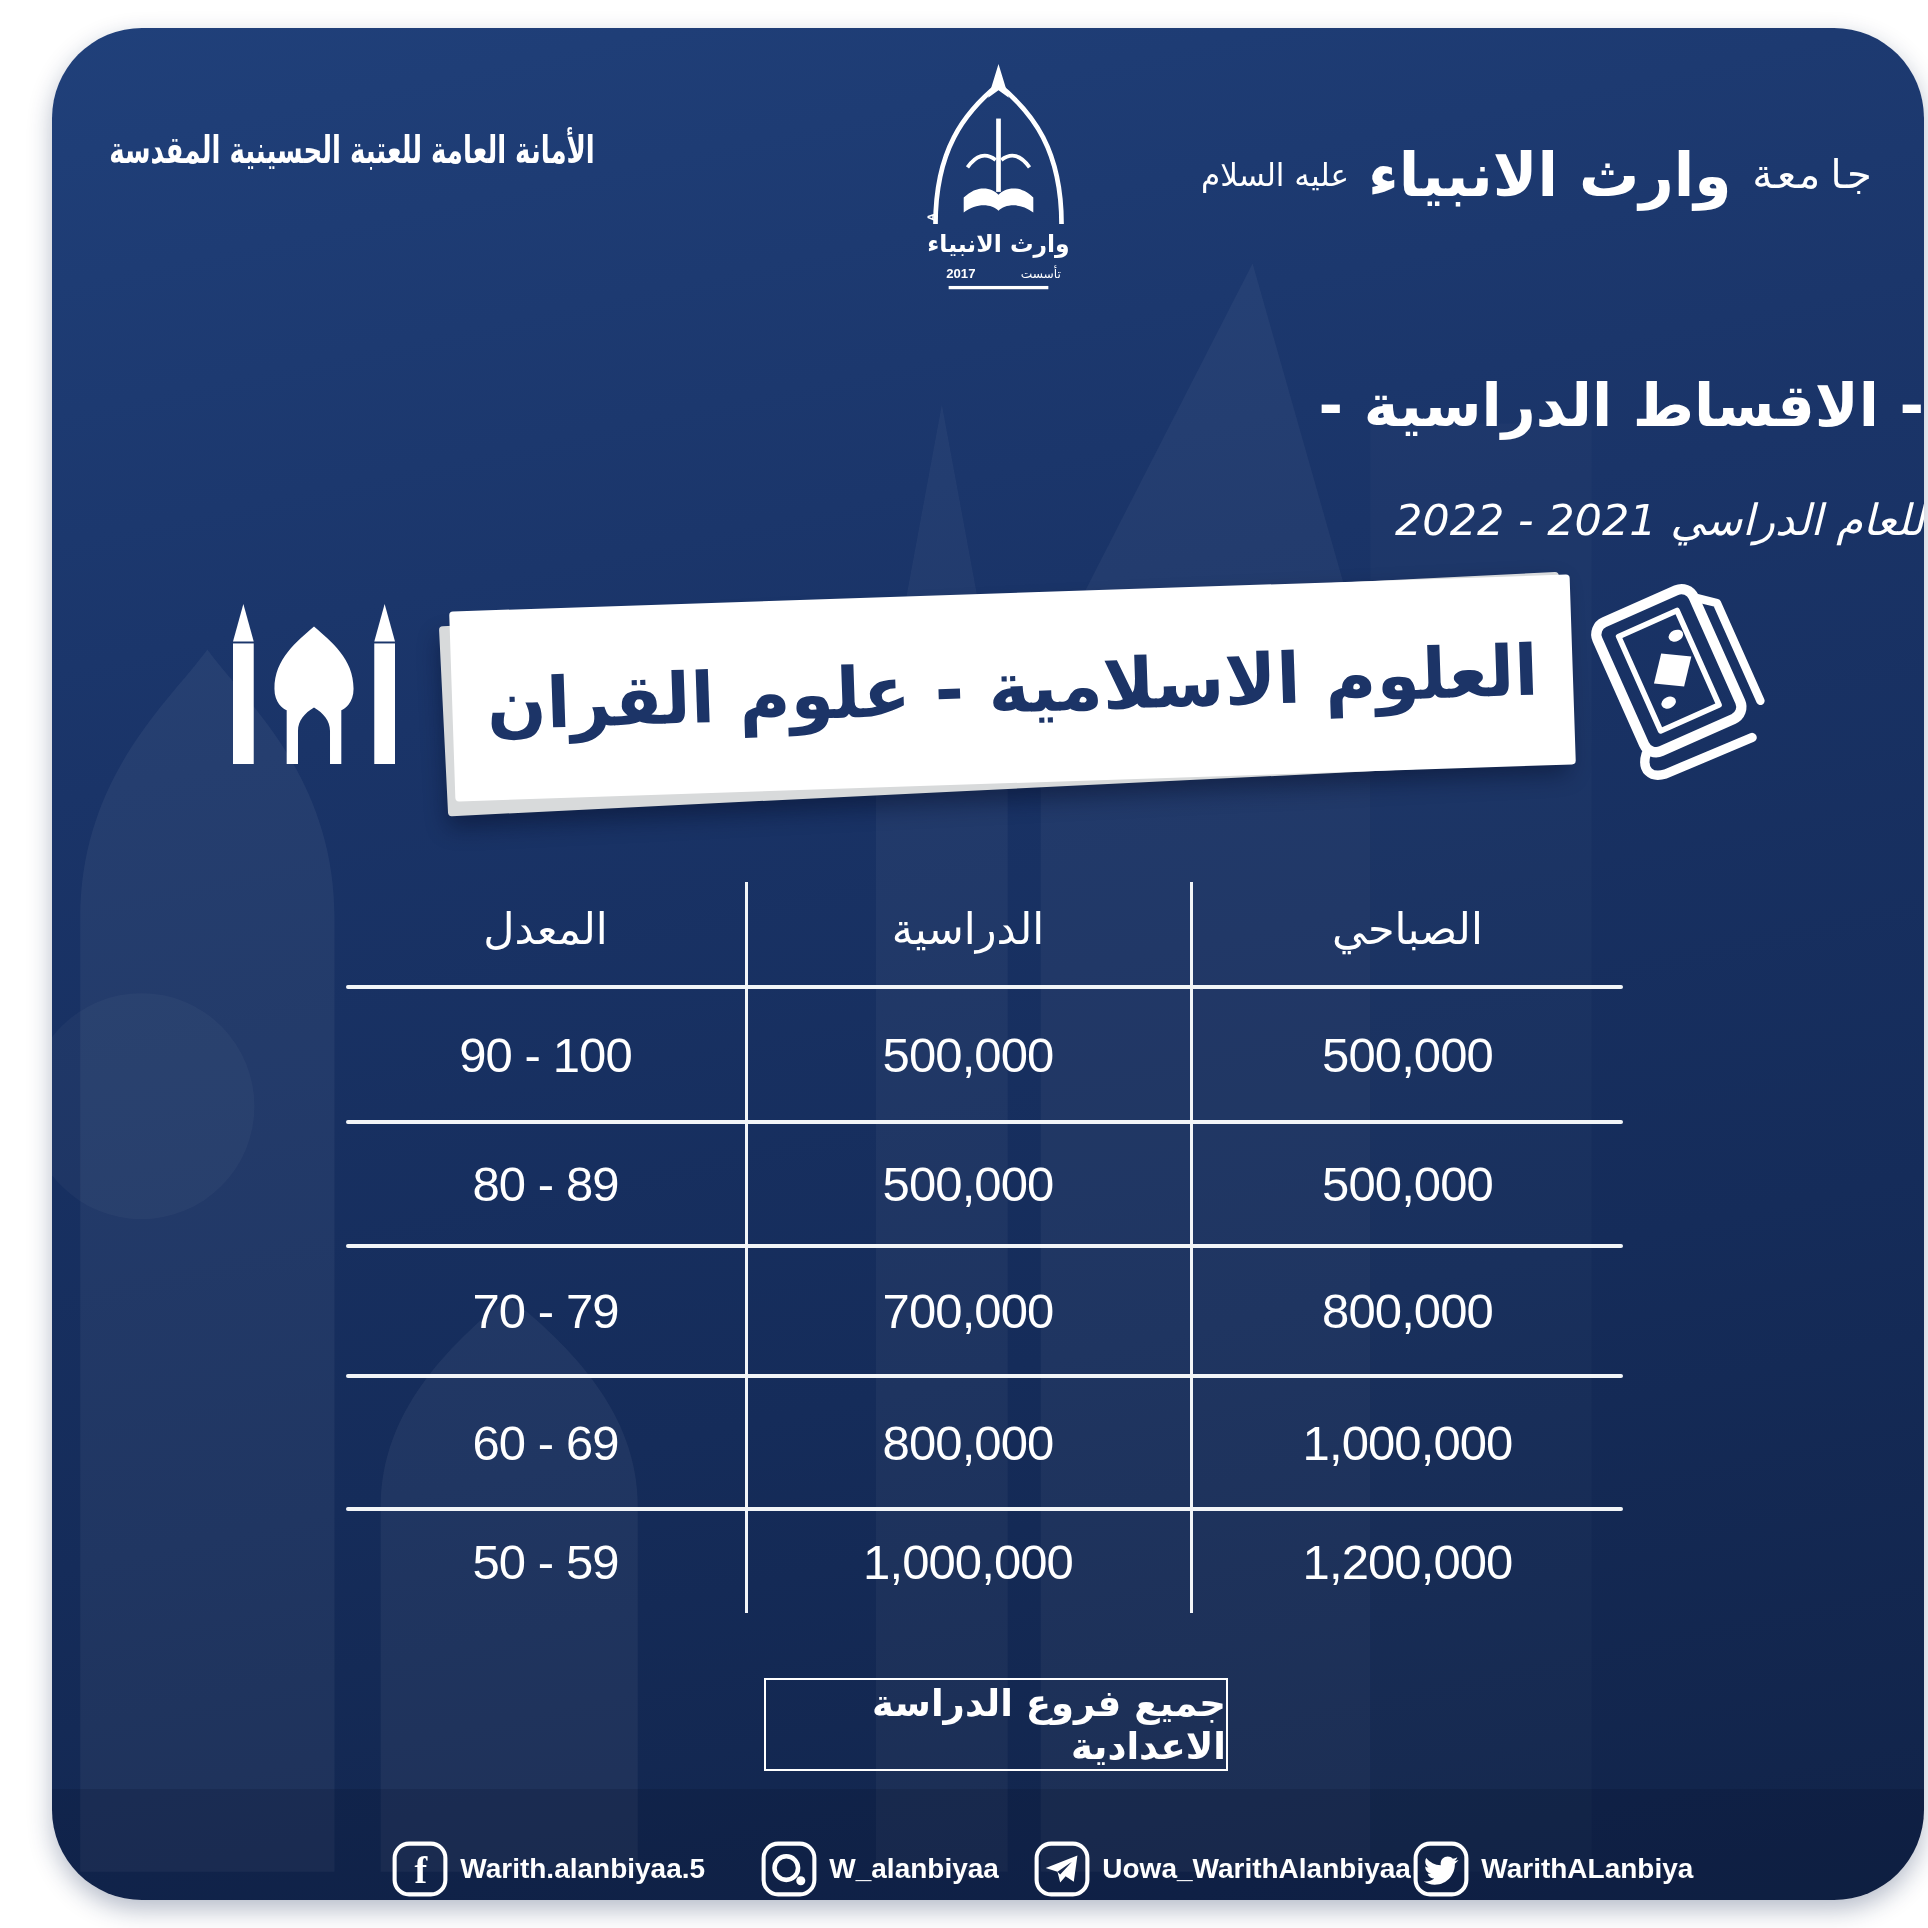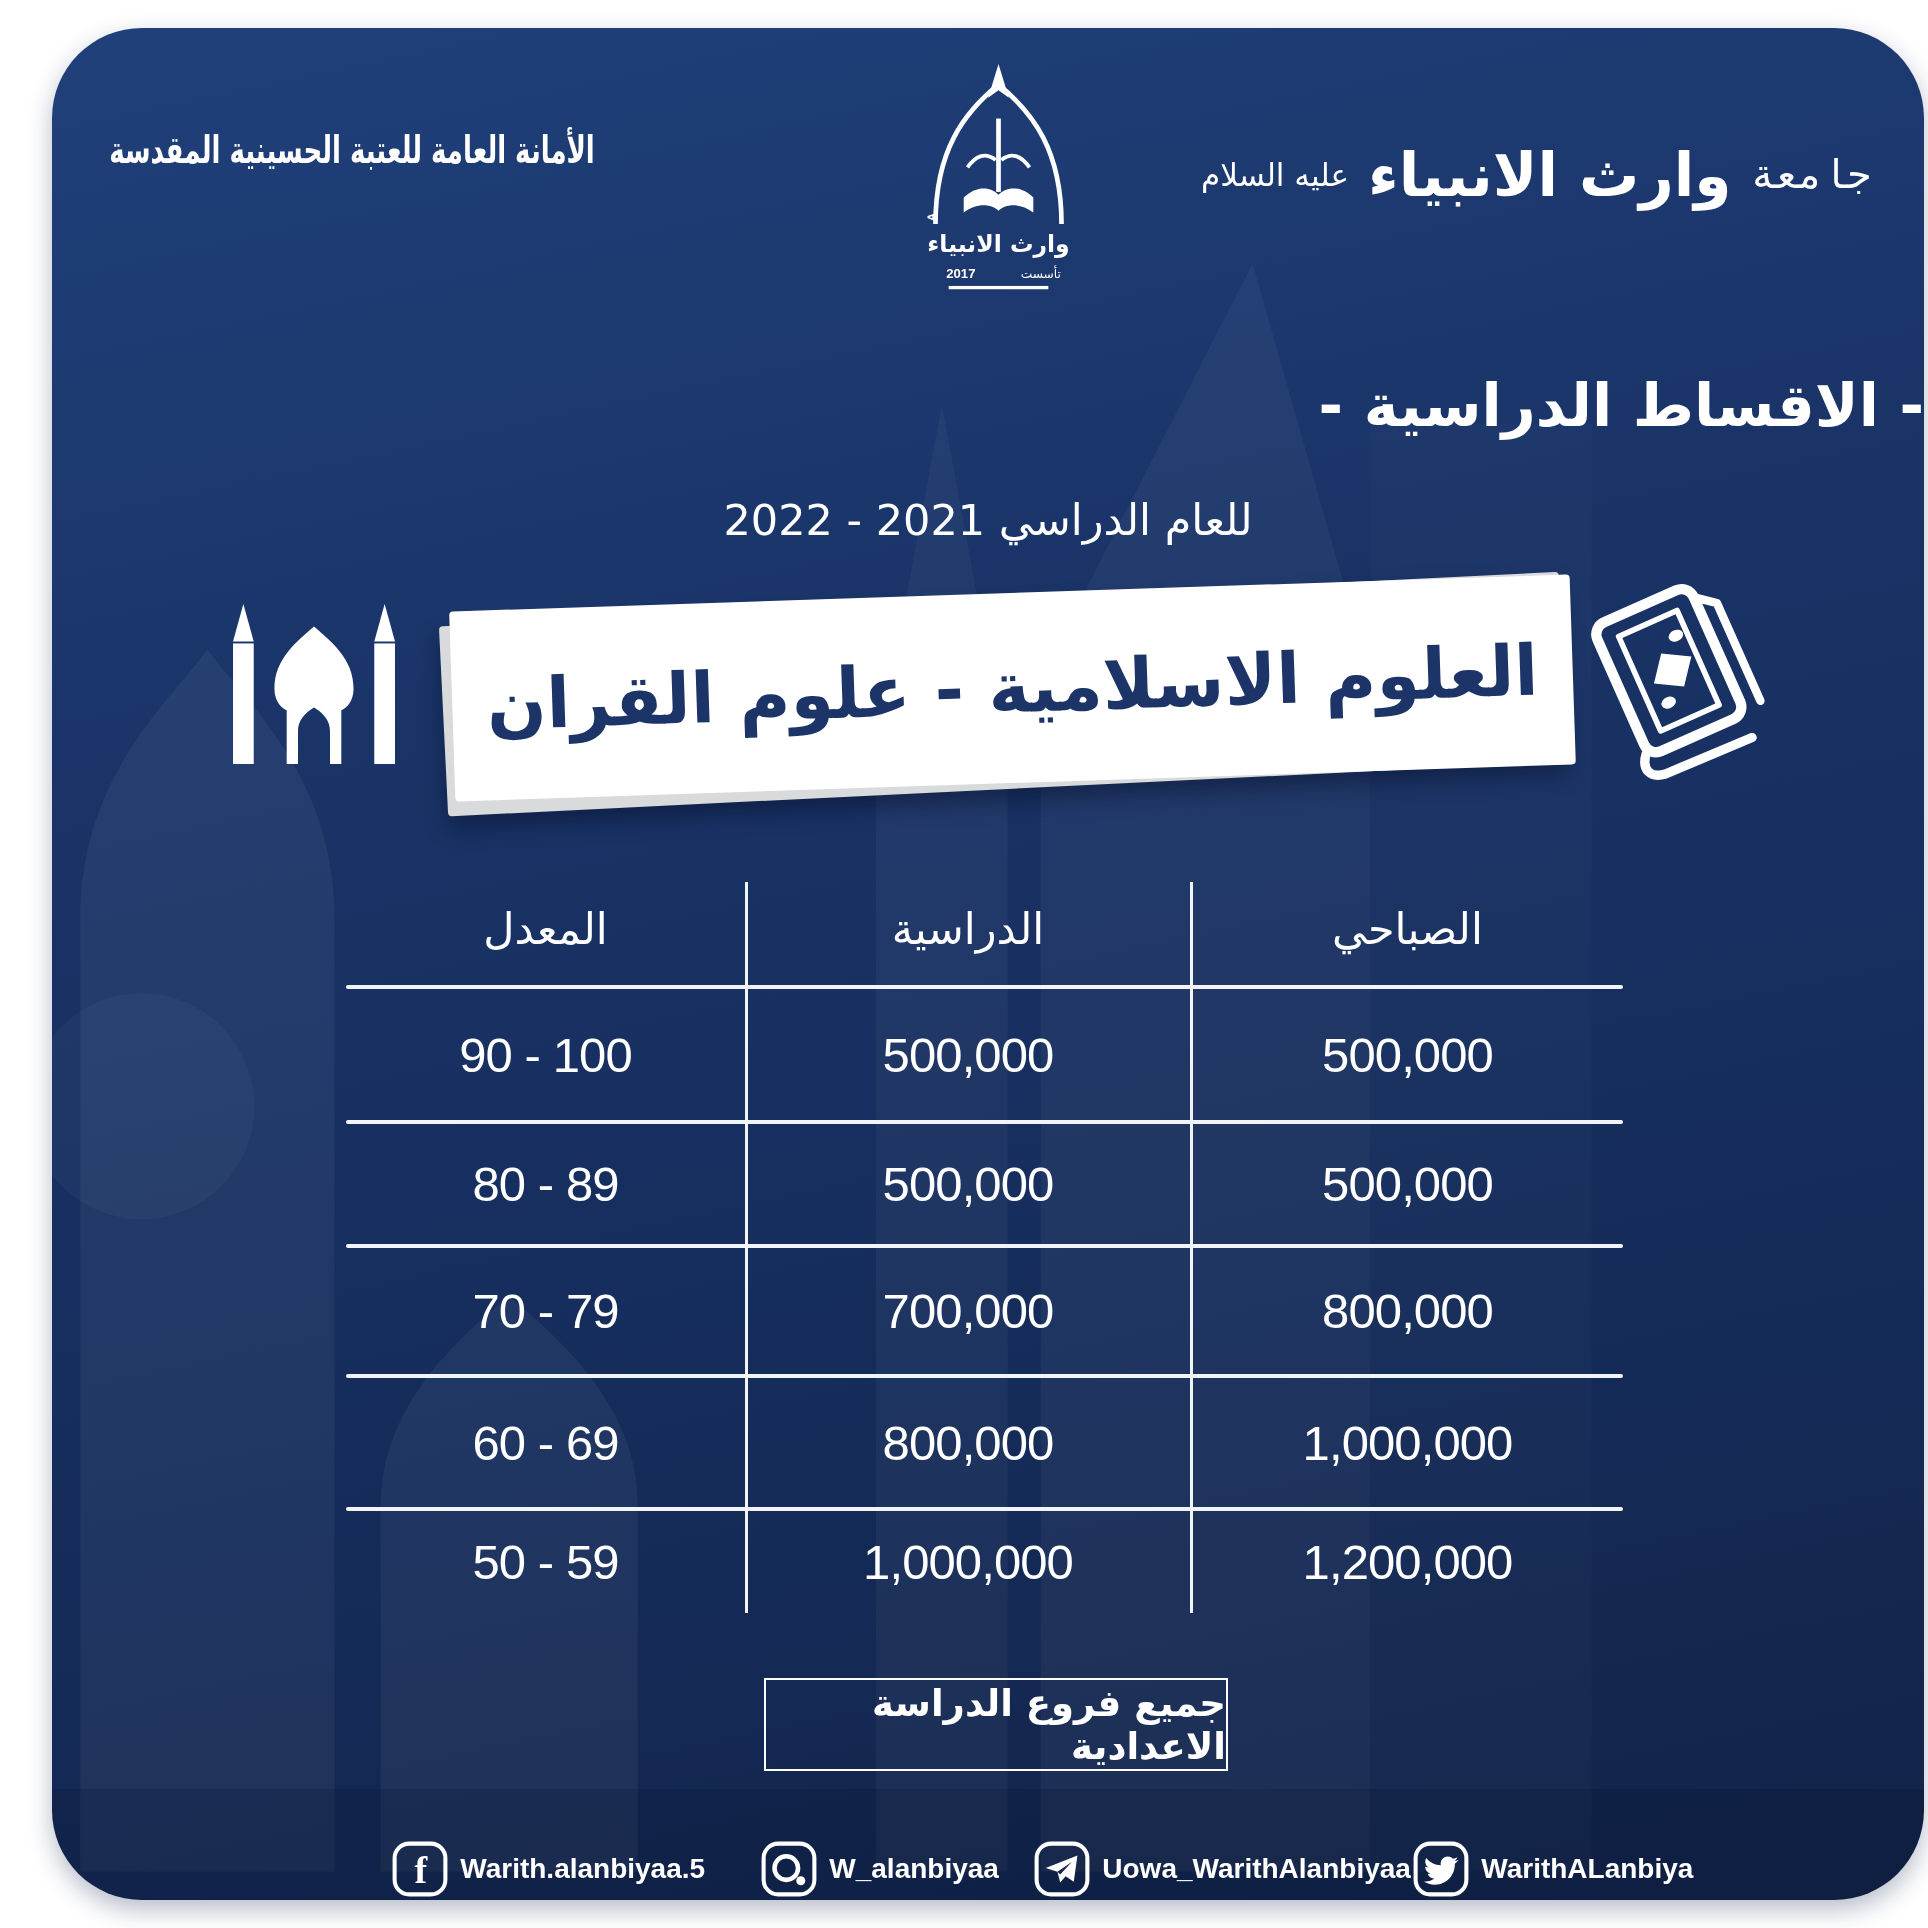--- a/index.html
+++ b/index.html
@@ -17,21 +17,21 @@
           transform:scaleY(1.45);}
   .seal{position:absolute;left:857px;top:36px;}
   .uni-title{position:absolute;right:53px;top:83px;height:128px;display:flex;align-items:center;gap:19px;color:#fff;}
   .uni-title .prefix{font-size:40px;font-family:Liberation Mono, monospace;}
   .uni-title .name{font-size:60px;font-weight:bold;letter-spacing:-0.9px;}
   .uni-title .suffix{font-size:31px;}
 
   
   .main-title{position:absolute;left:0;top:343px;width:100%;color:#fff;
               font-size:59px;font-weight:bold;}
-  .subtitle{position:absolute;left:0;top:467px;width:100%;text-align:center;color:#fff;font-size:43px;}
+  .subtitle{position:absolute;left:0;top:467px;width:100%;text-align:right;color:#fff;font-size:43px;font-style:italic;}
 
   
   .banner-shadow{position:absolute;left:400px;top:565px;width:1121px;height:190px;background:#d8dadb;
                  border-radius:3.8px;transform:rotate(-2.8deg) translate(-9.4px,5.6px);
                  box-shadow:0 11.3px 22.6px rgba(4,12,35,.45);}
   .banner{position:absolute;left:400px;top:565px;width:1121px;height:190px;background:#ffffff;
           border-radius:3.8px;transform:rotate(-1.9deg);display:flex;align-items:center;justify-content:center;}
   .banner span{color:#1c3467;font-size:70px;font-weight:bold;}
   .mosque{position:absolute;left:179px;top:574px;}
   .book{position:absolute;left:1533px;top:565px;}

